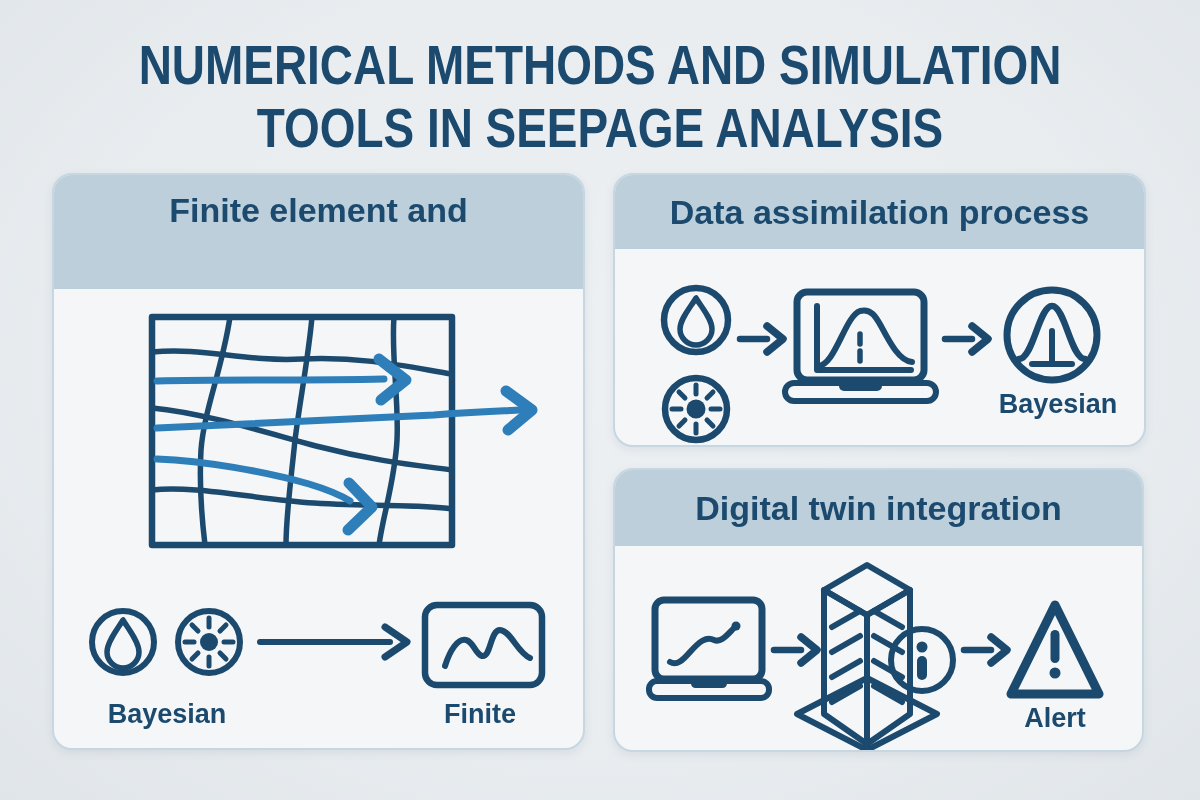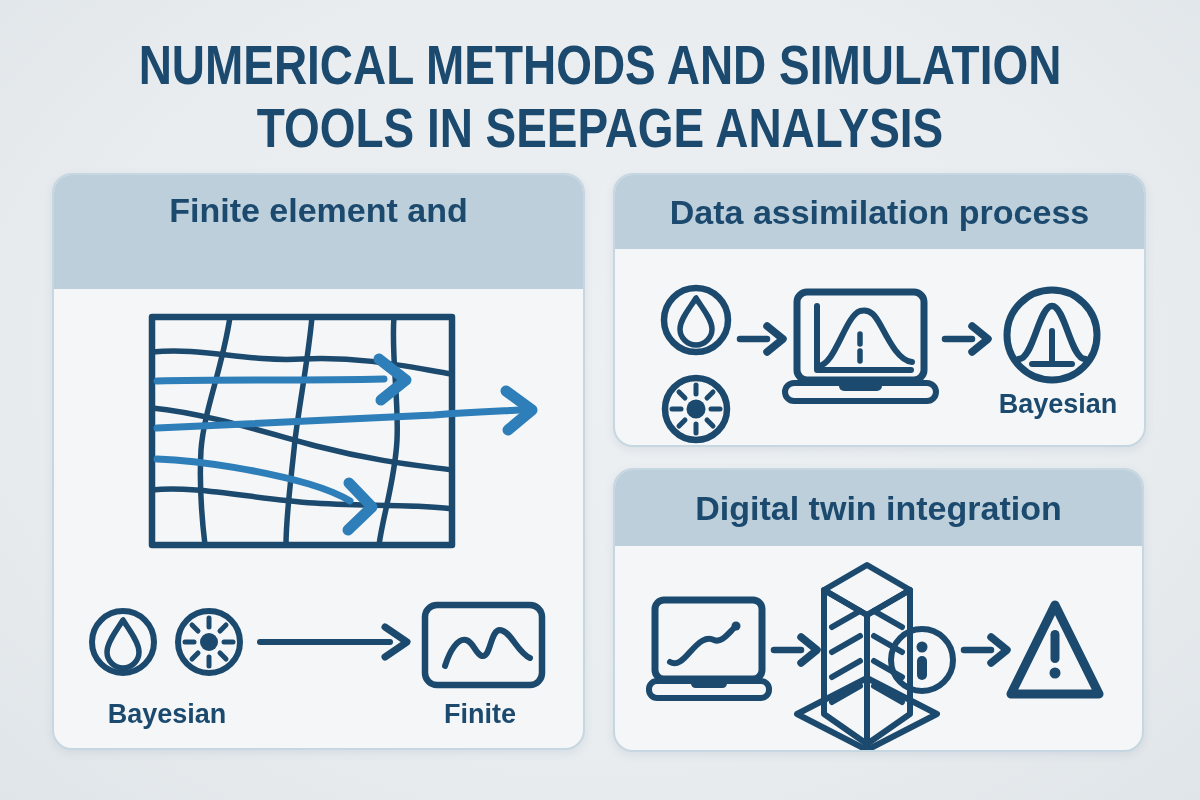--- a/index.html
+++ b/index.html
@@ -186,15 +186,16 @@
         <path class="st" stroke-width="6.5" d="M349,104 H376"></path>
         <path class="st" stroke-width="7.5" d="M376,91 L392,104 L376,117"></path>
       </g>
       <g>
         <path d="M440,59 L484,148 L396,148 Z" class="st" stroke-width="9" fill="var(--c-orange)"></path>
         <rect class="fnavy" x="435.5" y="84" width="9" height="33" rx="4.5"></rect>
         <circle class="fnavy" cx="440" cy="127" r="5.5"></circle>
       </g>
     </svg>
 
+    <div class="icon-label" style="left:350px;top:233px;width:180px">Alert</div>
   </section>
 
 </div>
 
 </body></html>

